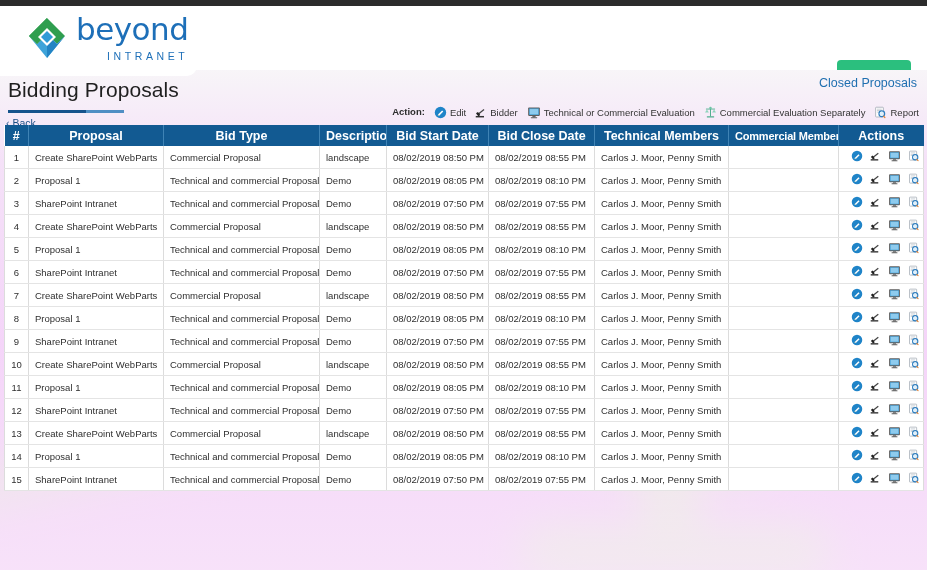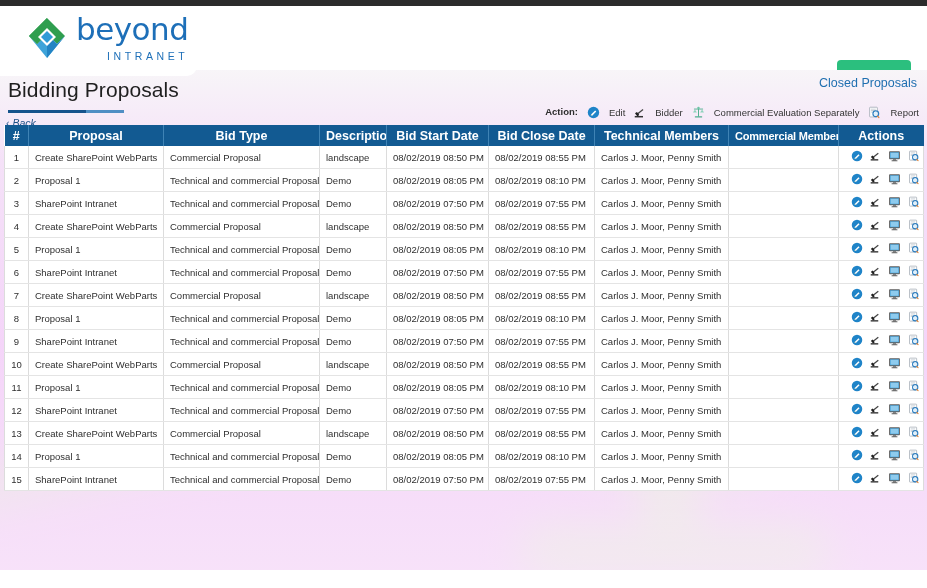--- a/index.html
+++ b/index.html
@@ -168,21 +168,21 @@
     background: #4f8fc4;
   }
   .back-link {
     position: absolute;
     left: 6px; top: 47px;
     font-size: 10.5px;
     color: #1c4f86;
     cursor: pointer;
     white-space: nowrap;
   }
-  .back-link u { text-decoration: underline; font-style: italic; }
+  .back-link u { text-decoration: underline; }
 
   .closed-link {
     position: absolute;
     right: 10px; top: 6px;
     font-size: 12.5px;
     color: #1f6fb0;
     cursor: pointer;
   }
 
   
@@ -193,21 +193,21 @@
     align-items: flex-start;
     gap: 9px;
     font-size: 9.5px;
     color: #333;
     white-space: nowrap;
   }
   .action-label { font-weight: bold; font-size: 9.5px; color:#2d2d2d; }
   .action-item {
     display: flex;
     align-items: center;
-    gap: 9px;
+    gap: 3px;
     cursor: pointer;
   }
   .action-item span.txt { font-size: 9.5px; color: #333; }
 
   .ico { display: inline-block; flex: none; }
 
   
   .tbl-wrap {
     position: absolute;
     left: 4px; top: 55px;
@@ -343,20 +343,30 @@
           <svg class="ico" width="12" height="13" viewBox="0 0 16 16">
             <rect x="1" y="12.6" width="11" height="2" fill="#333"></rect>
             <g transform="rotate(-38 8 7)">
               <rect x="3" y="6.3" width="10" height="1.8" fill="#444"></rect>
               <rect x="1.4" y="4.6" width="3.2" height="5.2" rx="0.6" fill="#222"></rect>
             </g>
           </svg>
           <span class="txt">Bidder</span>
         </div>
 
+        <div class="action-item">
+          <svg class="ico" width="14" height="13" viewBox="0 0 16 16">
+            <rect x="0.8" y="1.8" width="14.4" height="10.4" rx="1" fill="#5e5e5e"></rect>
+            <rect x="2" y="3" width="12" height="8" fill="#4aa3d8"></rect>
+            <rect x="2.9" y="3.8" width="10.2" height="6.4" fill="#8ecbee"></rect>
+            <rect x="6" y="12.4" width="4" height="1.6" fill="#5e5e5e"></rect>
+            <rect x="4" y="13.8" width="8" height="1.2" rx="0.5" fill="#5e5e5e"></rect>
+          </svg>
+          <span class="txt">Technical or Commercial Evaluation</span>
+        </div>
 
         <div class="action-item">
           <svg class="ico" width="13" height="13" viewBox="0 0 16 16">
             <rect x="7.4" y="3" width="1.2" height="10" fill="#4fae8e"></rect>
             <rect x="3.4" y="12.6" width="9.2" height="1.4" rx="0.5" fill="#4fae8e"></rect>
             <rect x="2.4" y="3.2" width="11.2" height="1.1" fill="#4fae8e"></rect>
             <circle cx="8" cy="2.4" r="1.5" fill="#6cc4a5"></circle>
             <path d="M1.2 8 L3.6 4.4 L6 8 Z" fill="#8fd4bd"></path>
             <path d="M10 8 L12.4 4.4 L14.8 8 Z" fill="#8fd4bd"></path>
           </svg>

